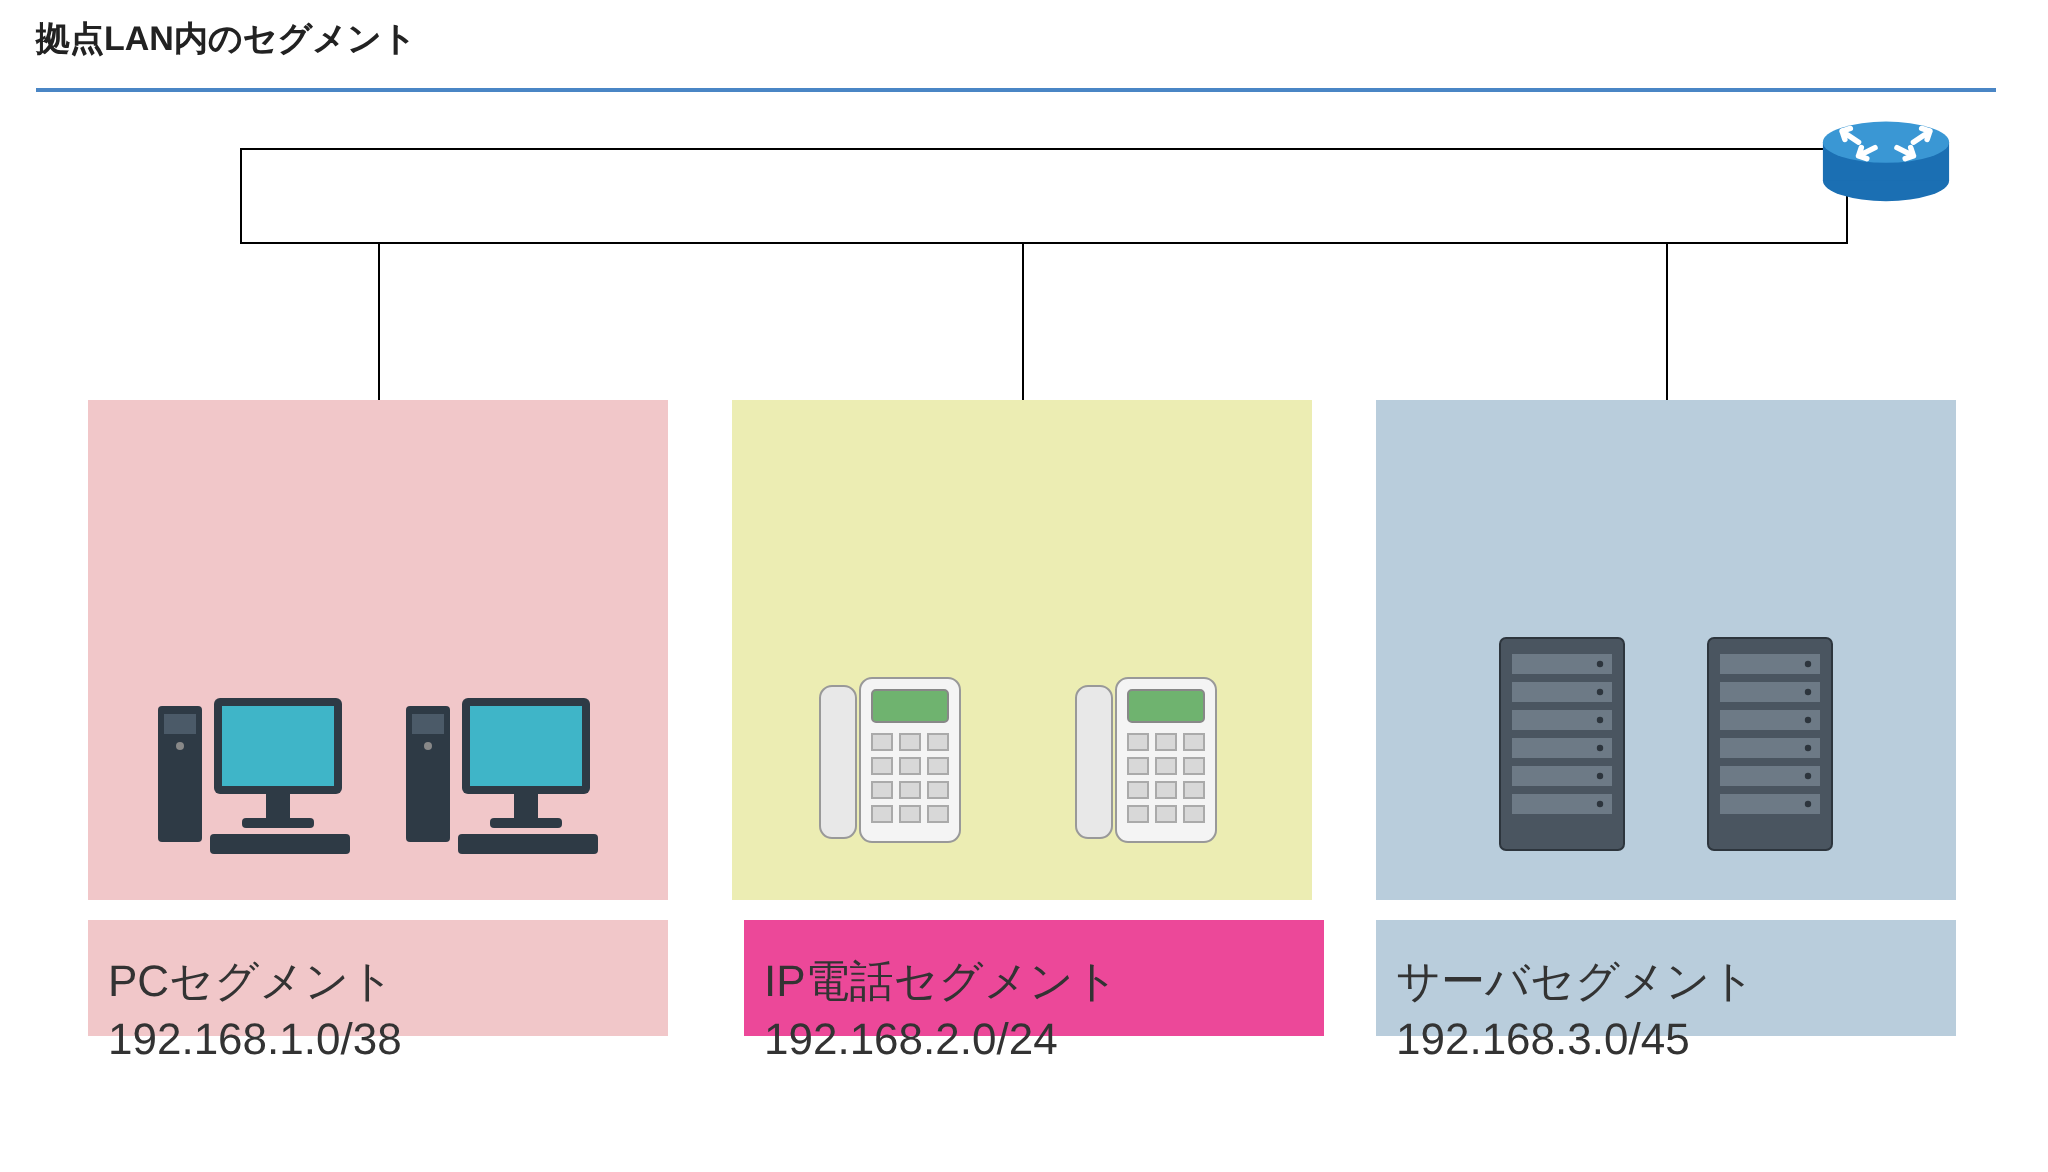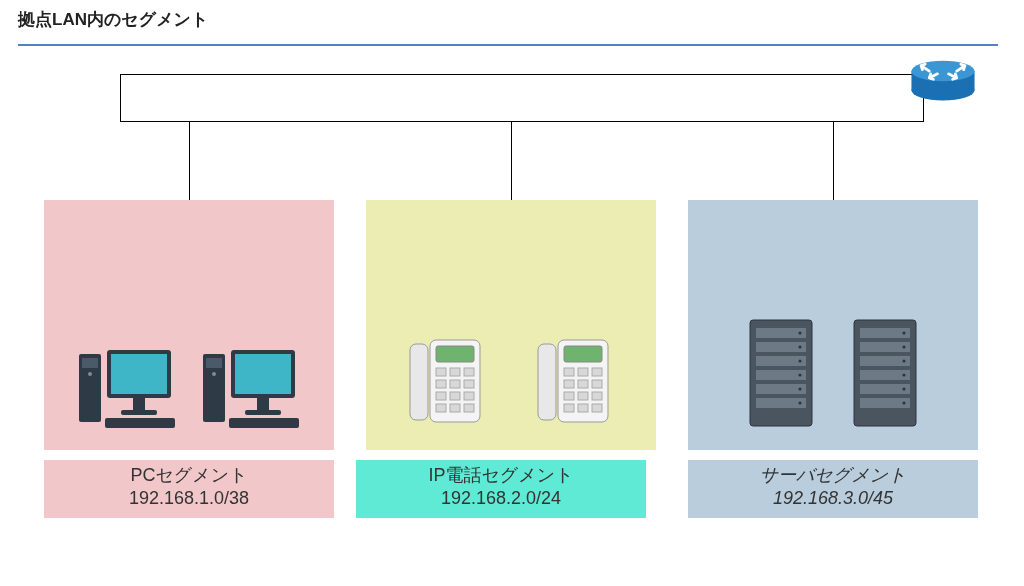--- a/index.html
+++ b/index.html
@@ -53,29 +53,28 @@
     width: 290px;
     height: 250px;
   }
   .seg-pc   { left: 44px;  top: 200px; background: #f1c7c9; }
   .seg-tel  { left: 366px; top: 200px; background: #ecedb3; }
   .seg-srv  { left: 688px; top: 200px; background: #b9cddc; }
   .label-box {
     position: absolute;
     width: 290px;
     height: 58px;
-    padding: 4px 10px;
-    font-size: 18px;
+    padding: 17px 10px;
+    font-size: 22px;
     line-height: 1.3;
     color: #333;
-    text-align: center;
   }
   .lbl-pc  { left: 44px;  top: 460px; background: #f1c7c9; }
-  .lbl-tel { left: 356px; top: 460px; background: #5eead4; }
-  .lbl-srv { left: 688px; top: 460px; background: #b9cddc; font-style: italic; }
+  .lbl-tel { left: 372px; top: 460px; background: #ec4899; }
+  .lbl-srv { left: 688px; top: 460px; background: #b9cddc; }
   .pc-group { position: absolute; bottom: 12px; display: flex; gap: 24px; width: 100%; justify-content: center; }
   .phone-group { position: absolute; bottom: 18px; display: flex; gap: 50px; width: 100%; justify-content: center; }
   .server-group { position: absolute; bottom: 18px; display: flex; gap: 38px; width: 100%; justify-content: center; }
 </style>
 </head>
 <body>
 
 <div class="title">拠点LAN内のセグメント</div>
 <div class="title-underline"></div>
 

